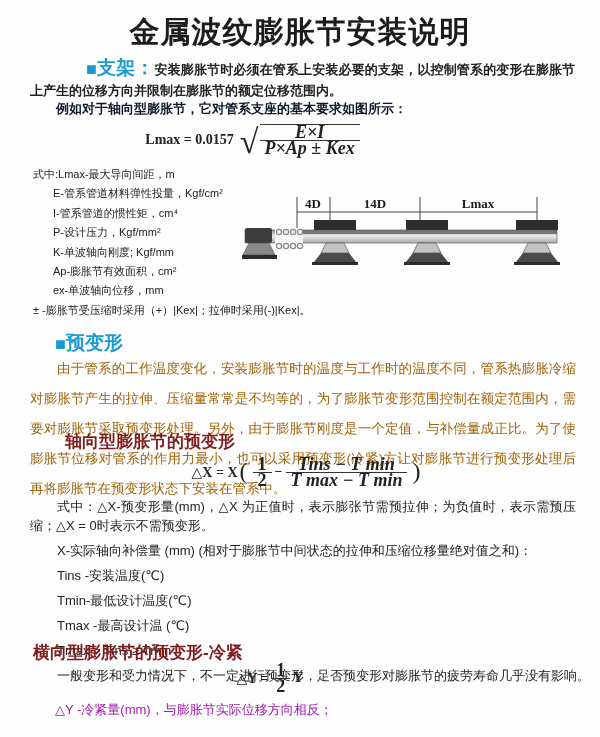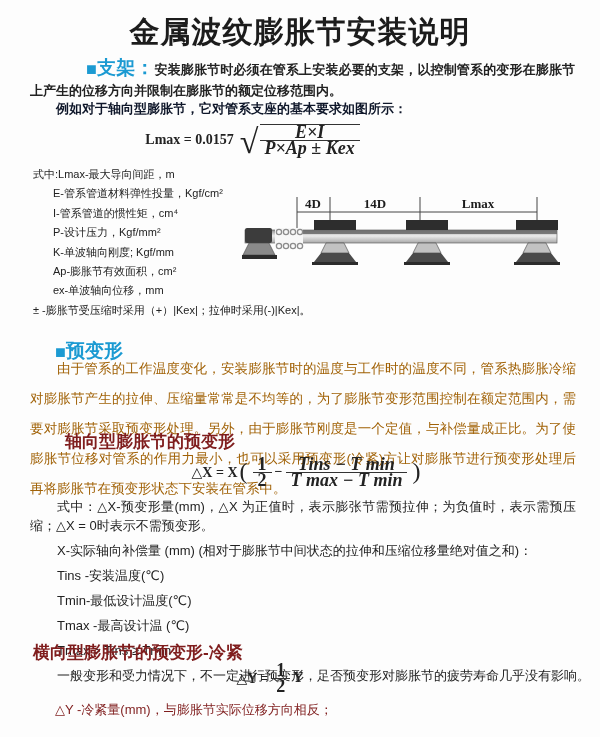--- a/index.html
+++ b/index.html
@@ -72,21 +72,21 @@
   }
   .axial-notes{
     position:absolute;top:497px;left:30px;width:546px;
     font-size:13px;line-height:19px;color:#222;
   }
   .axial-notes .wrap2{text-indent:27px;text-align:justify;margin-bottom:1px;}
   .axial-notes .ind{padding-left:27px;white-space:nowrap;margin-top:6px;}
   .axial-notes .gap{margin-top:6px;}
   .final-note{
     position:absolute;top:701px;left:55px;
-    font-size:13px;color:#7f1d1d;white-space:nowrap;
+    font-size:13px;color:#a21caf;white-space:nowrap;
   }
 </style>
 </head>
 <body>
 
 <div class="page">
 
   <div class="title">金属波纹膨胀节安装说明</div>
 
   <div class="intro-block">
@@ -174,21 +174,21 @@
       </g>
       <g>
         <rect x="274" y="28" width="42" height="10" fill="#2d2d2d"></rect>
         <polygon points="286,51 304,51 309,61 281,61" fill="#c2c2c2" stroke="#555" stroke-width="0.7"></polygon>
         <polygon points="281,61 309,61 316,70 274,70" fill="#4a4a4a"></polygon>
         <rect x="272" y="70" width="46" height="3" fill="#2b2b2b"></rect>
       </g>
     </svg>
   </div>
 
-  <div class="sec-head" style="top:338px;left:55px;">
+  <div class="sec-head" style="top:330px;left:55px;">
     <span class="blue-big"><span class="marker">■</span><span>预变形</span></span>
   </div>
   <div class="preform-par">由于管系的工作温度变化，安装膨胀节时的温度与工作时的温度不同，管系热膨胀冷缩对膨胀节产生的拉伸、压缩量常常是不均等的，为了膨胀节变形范围控制在额定范围内，需要对膨胀节采取预变形处理。另外，由于膨胀节刚度是一个定值，与补偿量成正比。为了使膨胀节位移对管系的作用力最小，也可以采用预变形(冷紧)方让对膨胀节进行预变形处理后再将膨胀节在预变形状态下安装在管系中。</div>
 
   <div class="sec-head blue-sub" style="top:430px;left:65px;">轴向型膨胀节的预变形</div>
 
   <div class="formula" style="top:455px;left:0;width:530px;height:34px;padding-left:42px;">
     <span>△X = X</span>
     <span class="paren">(</span>
     <span class="frac half">

